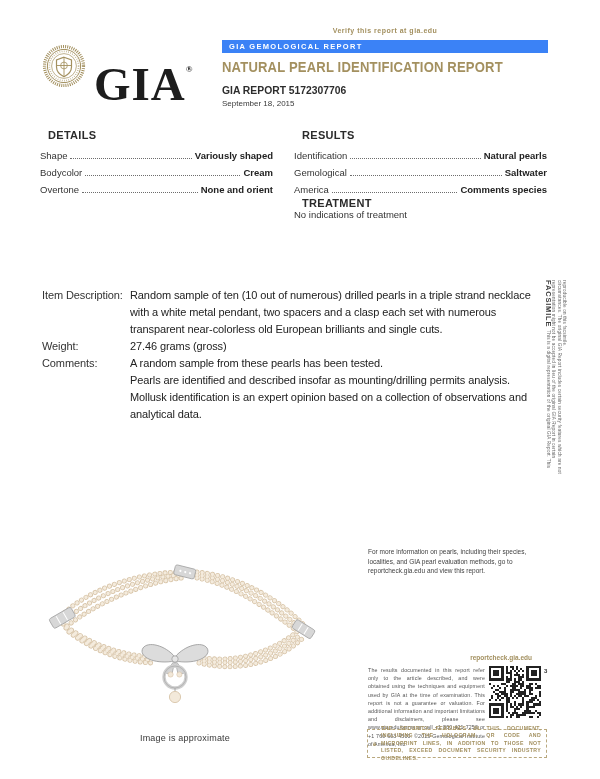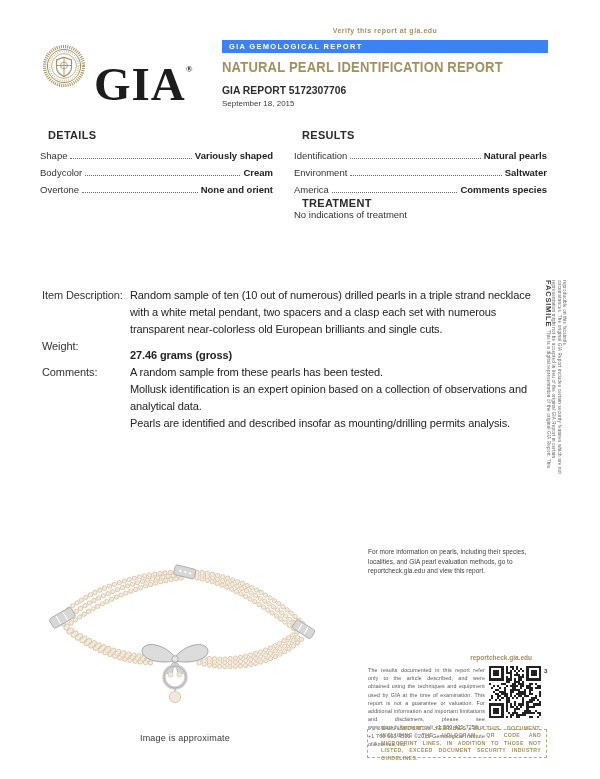--- a/index.html
+++ b/index.html
@@ -31,21 +31,21 @@
   .dl{white-space:nowrap;color:#333;}
   .leader{flex:1;border-bottom:1.4px dotted #6d6d6d;margin:0 3px 3px 3px;min-width:10px;}
   .dv{white-space:nowrap;font-weight:bold;color:#222;}
   .plain{font-size:9.5px;color:#333;}
 
   
   .desc{left:42px;top:287px;width:506px;font-size:11px;line-height:17px;letter-spacing:-.1px;}
   .xrow{display:flex;}
   .xl{width:88px;flex:none;color:#333;}
   .xv{width:408px;color:#222;}
-  .xv.b{font-weight:bold;margin-top:9px;}
+  .xv.b{font-weight:normal;}
 
   
   .facs{left:545px;top:280px;height:212px;writing-mode:vertical-lr;
         font-size:4.6px;line-height:5.6px;color:#666;letter-spacing:.2px;}
   .facs b{font-size:7.5px;letter-spacing:.8px;color:#3f3f3f;}
 
   
   .note{left:368px;top:547px;width:180px;font-size:6.5px;line-height:9.5px;color:#3f3f3f;}
 
   
@@ -110,21 +110,21 @@
   </div>
 
   <div class="abs col" style="left:294px;top:129px;width:253px">
     <div class="sec-h">RESULTS</div>
     <div class="drow">
       <span class="dl">Identification</span>
       <span class="leader"></span>
       <span class="dv">Natural pearls</span>
     </div>
     <div class="drow">
-      <span class="dl">Environment</span>
+      <span class="dl">Gemological</span>
       <span class="leader"></span>
       <span class="dv">Saltwater</span>
     </div>
     <div class="drow">
       <span class="dl">America</span>
       <span class="leader"></span>
       <span class="dv">Comments species</span>
     </div>
   </div>
 
@@ -141,25 +141,25 @@
     <div class="xrow">
       <span class="xl">Weight:</span>
       <span class="xv b">27.46 grams (gross)</span>
     </div>
     <div class="xrow">
       <span class="xl">Comments:</span>
       <span class="xv">A random sample from these pearls has been tested.</span>
     </div>
     <div class="xrow">
       <span class="xl"></span>
-      <span class="xv">Mollusk identification is an expert opinion based on a collection of observations and analytical data.</span>
+      <span class="xv">Pearls are identified and described insofar as mounting/drilling permits analysis.</span>
     </div>
     <div class="xrow">
       <span class="xl"></span>
-      <span class="xv">Pearls are identified and described insofar as mounting/drilling permits analysis.</span>
+      <span class="xv">Mollusk identification is an expert opinion based on a collection of observations and analytical data.</span>
     </div>
   </div>
 
   <div class="abs facs">
     <b>FACSIMILE</b>&nbsp;
     <span>This is a digital representation of the original GIA Report. This representation might not be accepted in lieu of the original GIA Report in certain circumstances. The original GIA Report includes certain security features which are not reproducible on this facsimile.</span>
   </div>
 
   <div class="abs note">For more information on pearls, including their species, localities, and GIA pearl evaluation methods, go to reportcheck.gia.edu and view this report.</div>
 

